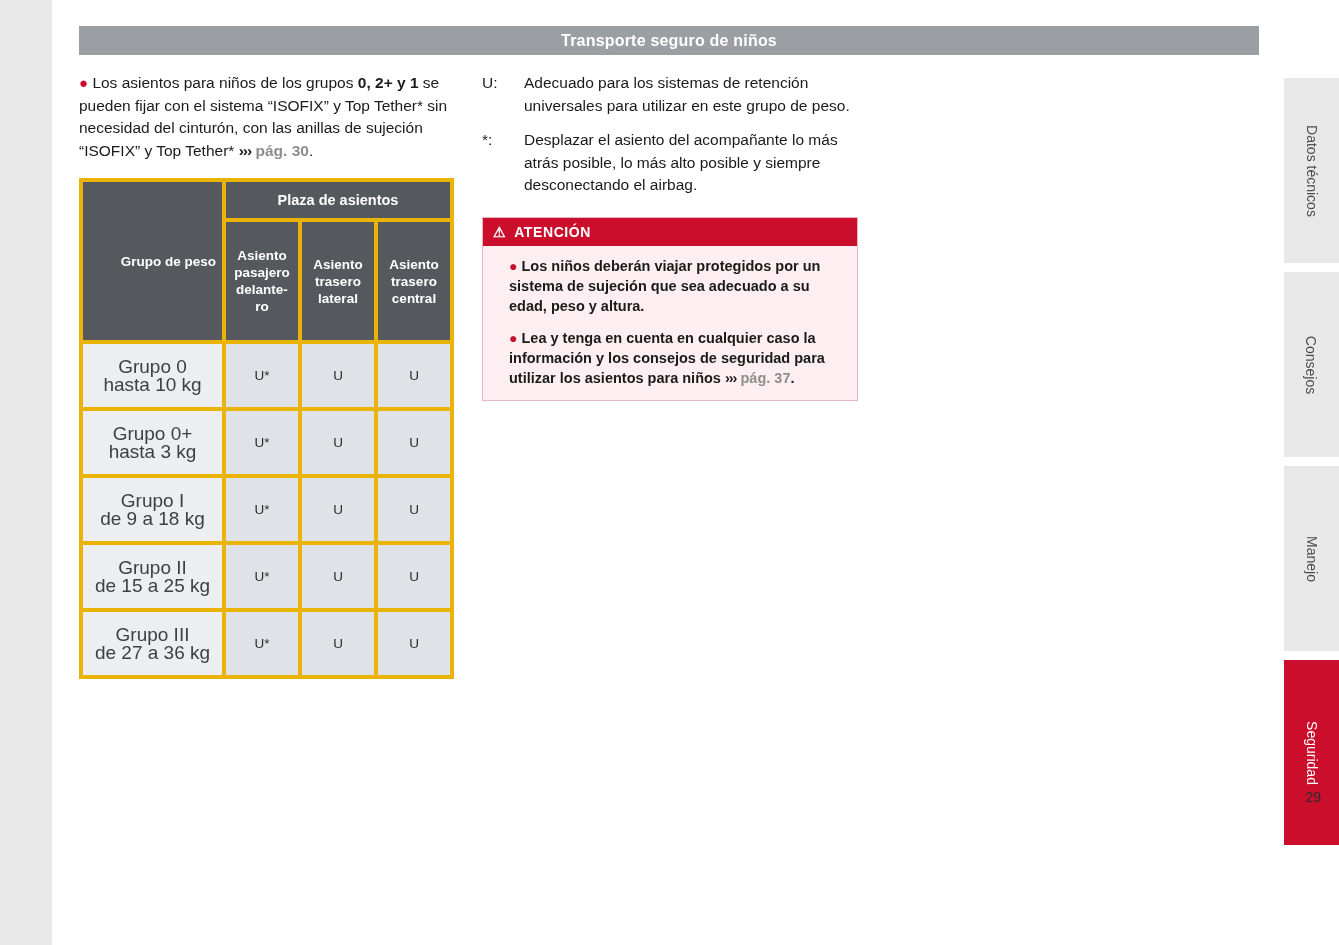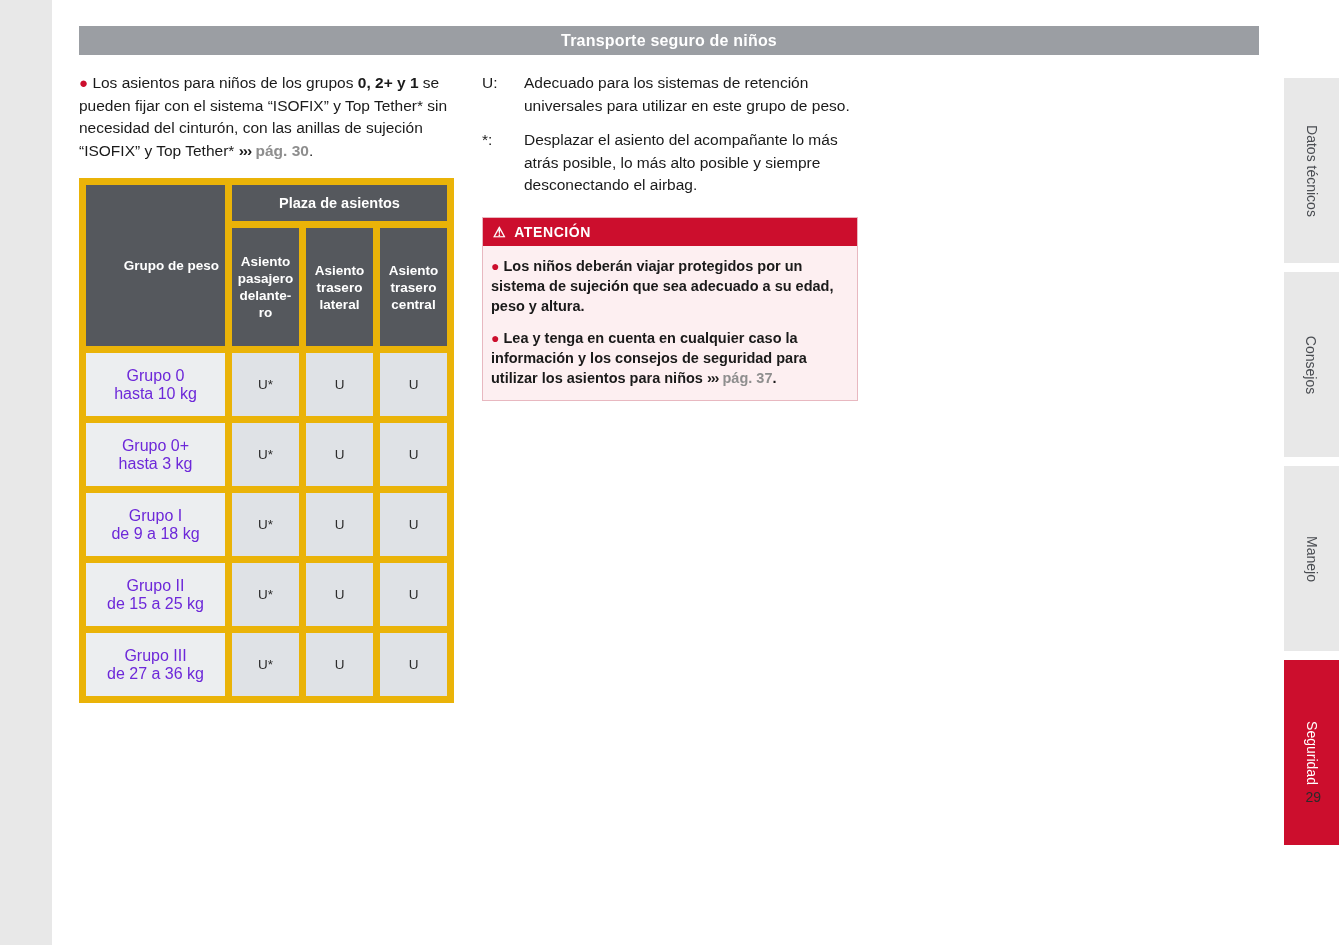--- a/index.html
+++ b/index.html
@@ -86,21 +86,21 @@
     letter-spacing: -1px;
   }
   
   .tbl {
     margin-top: 16px;
     border-collapse: collapse;
     width: 375px;
     table-layout: fixed;
   }
   .tbl th, .tbl td {
-    border: 7px solid #eab308;
+    border: 4px solid #eab308;
     text-align: center;
     vertical-align: middle;
   }
   .th-span {
     background: #55585d;
     color: #ffffff;
     font-size: 14.5px;
     font-weight: bold;
     height: 34px;
   }
@@ -116,22 +116,22 @@
   .th-rowhead {
     background: #55585d;
     color: #ffffff;
     font-size: 13.5px;
     font-weight: bold;
     line-height: 17px;
     padding-left: 33px;
   }
   .cell-group {
     background: #eceef0;
-    color: #6d28d9;
-    font-size: 16px;
+    color: #404040;
+    font-size: 19px;
     line-height: 18px;
     padding: 4px 4px;
     height: 55px;
   }
   .cell-val {
     background: #dfe2e6;
     color: #2b2b2b;
     font-size: 13.5px;
   }
   
@@ -170,21 +170,21 @@
     display: flex;
     align-items: center;
     gap: 8px;
   }
   .warn-head .tri {
     display: inline-block;
     font-size: 14px;
     line-height: 1;
   }
   .warn-body {
-    padding: 10px 12px 12px 8px;
+    padding: 10px 12px 12px 26px;
   }
   .warn-p {
     font-size: 14.5px;
     line-height: 20px;
     font-weight: bold;
     color: #1a1a1a;
     margin: 0 0 12px 0;
   }
   .warn-p:last-child { margin-bottom: 0; }
   .warn-p .bullet-dot { font-size: 14px; }

